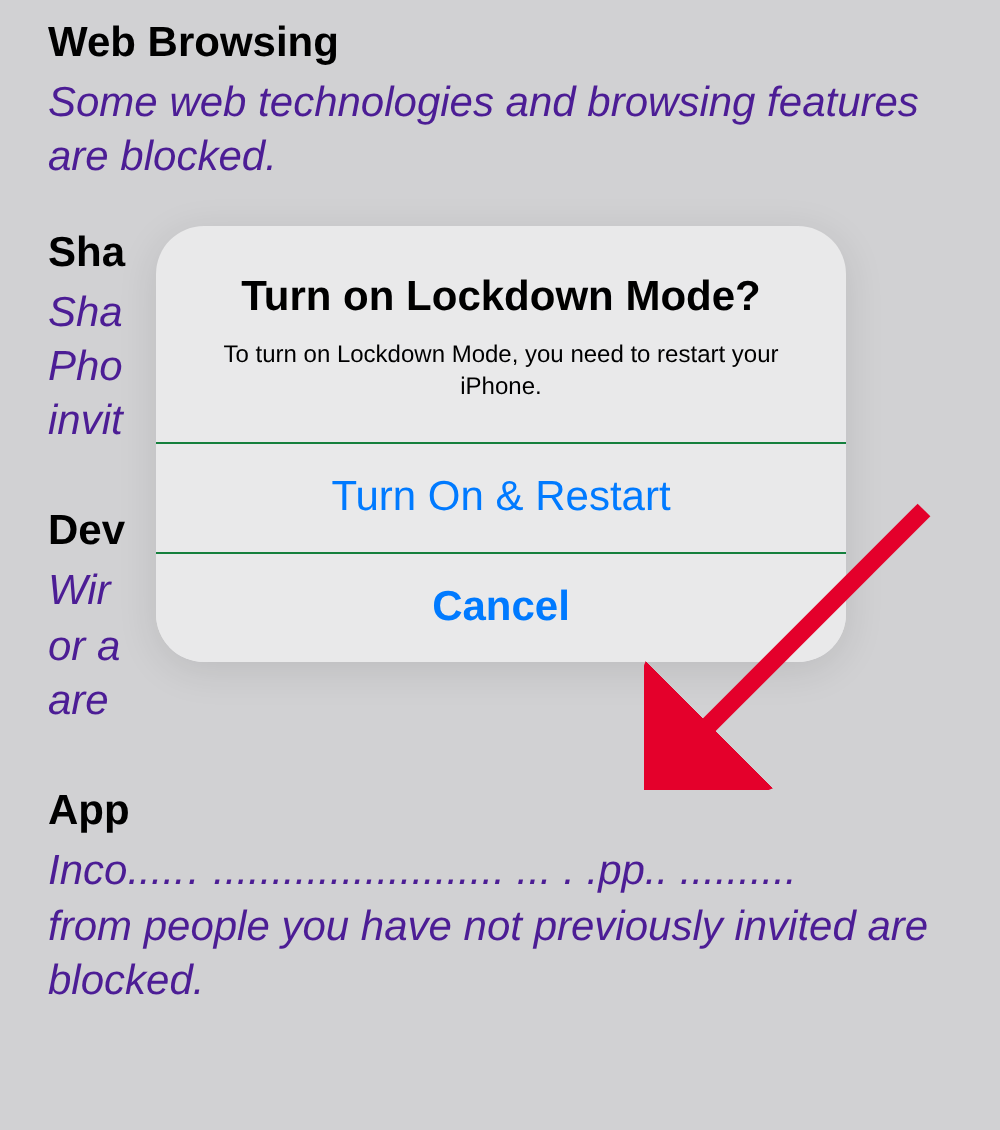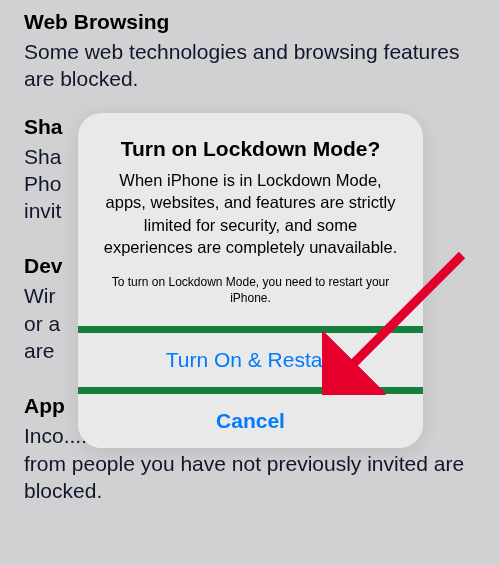--- a/index.html
+++ b/index.html
@@ -24,21 +24,22 @@
     }
     .section-title {
       font-weight: 700;
       font-size: 21px;
       margin-bottom: 4px;
       color: #000;
     }
     .section-body {
       font-size: 21px;
       line-height: 1.3;
-      color: #0f172a;
+      color: #4c1d95;
+      font-style: italic;
     }
     .overlay {
       position: absolute;
       top: 0;
       left: 0;
       width: 500px;
       height: 565px;
       display: flex;
       align-items: center;
       justify-content: center;
@@ -68,21 +69,21 @@
       line-height: 1.35;
       color: #000;
       margin-bottom: 16px;
     }
     .alert-submessage {
       font-size: 12px;
       line-height: 1.35;
       color: #000;
     }
     .alert-button {
-      border-top: 7px solid #15803d;
+      border-top: 1px solid #15803d;
       padding: 15px 0;
       text-align: center;
       font-size: 21px;
       color: #007aff;
       cursor: pointer;
       background: #e9e9ea;
     }
     .alert-button.primary {
       font-weight: 400;
     }
@@ -122,21 +123,20 @@
   <div class="section">
     <div class="section-title">App</div>
     <div class="section-body">Inco....<span style="letter-spacing:1px;">..</span> ......................... ... . .pp.. ..........<br>from people you have not previously invited are blocked.</div>
   </div>
 </div>
 
 <div class="overlay">
   <div class="alert">
     <div class="alert-content">
       <div class="alert-title">Turn on Lockdown Mode?</div>
-      <div class="alert-message">When iPhone is in Lockdown Mode, apps, websites, and features are strictly limited for security, and some experiences are completely unavailable.</div>
       <div class="alert-submessage">To turn on Lockdown Mode, you need to restart your iPhone.</div>
     </div>
     <div class="alert-button primary">Turn On &amp; Restart</div>
     <div class="alert-button cancel">Cancel</div>
   </div>
 </div>
 
 <svg class="arrow-annotation" width="160" height="150" viewBox="0 0 160 150">
   <defs>
     <marker id="arrowhead" markerWidth="12" markerHeight="10" refX="2" refY="5" orient="auto">

